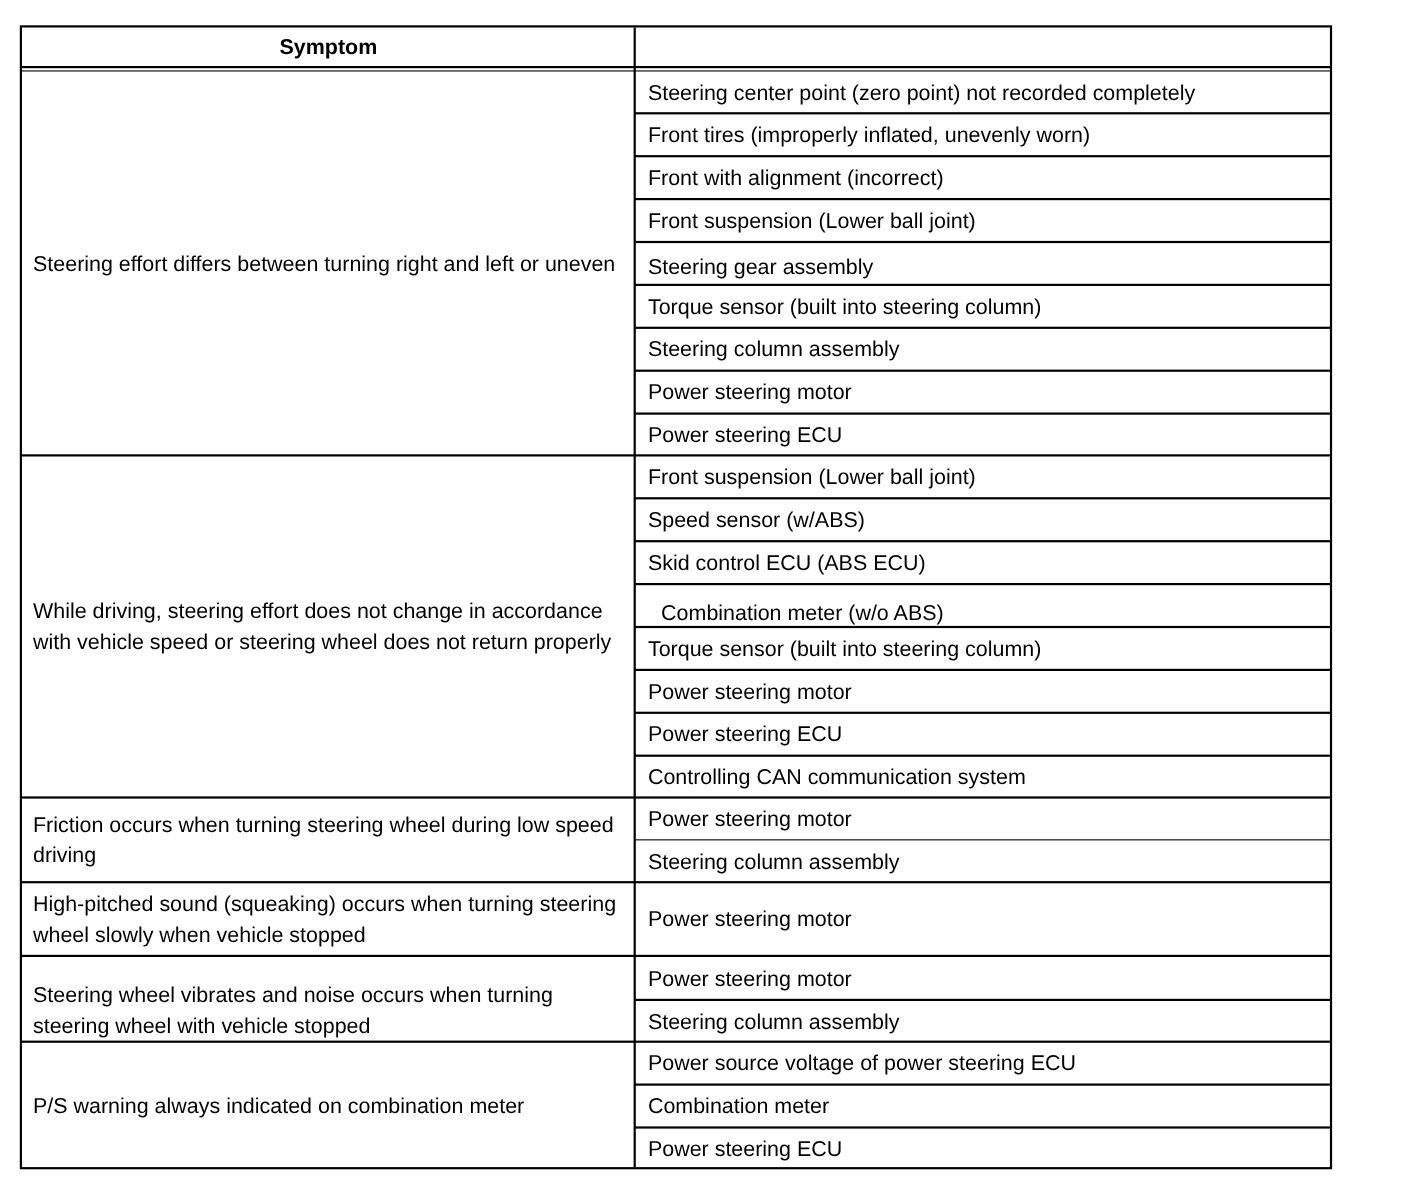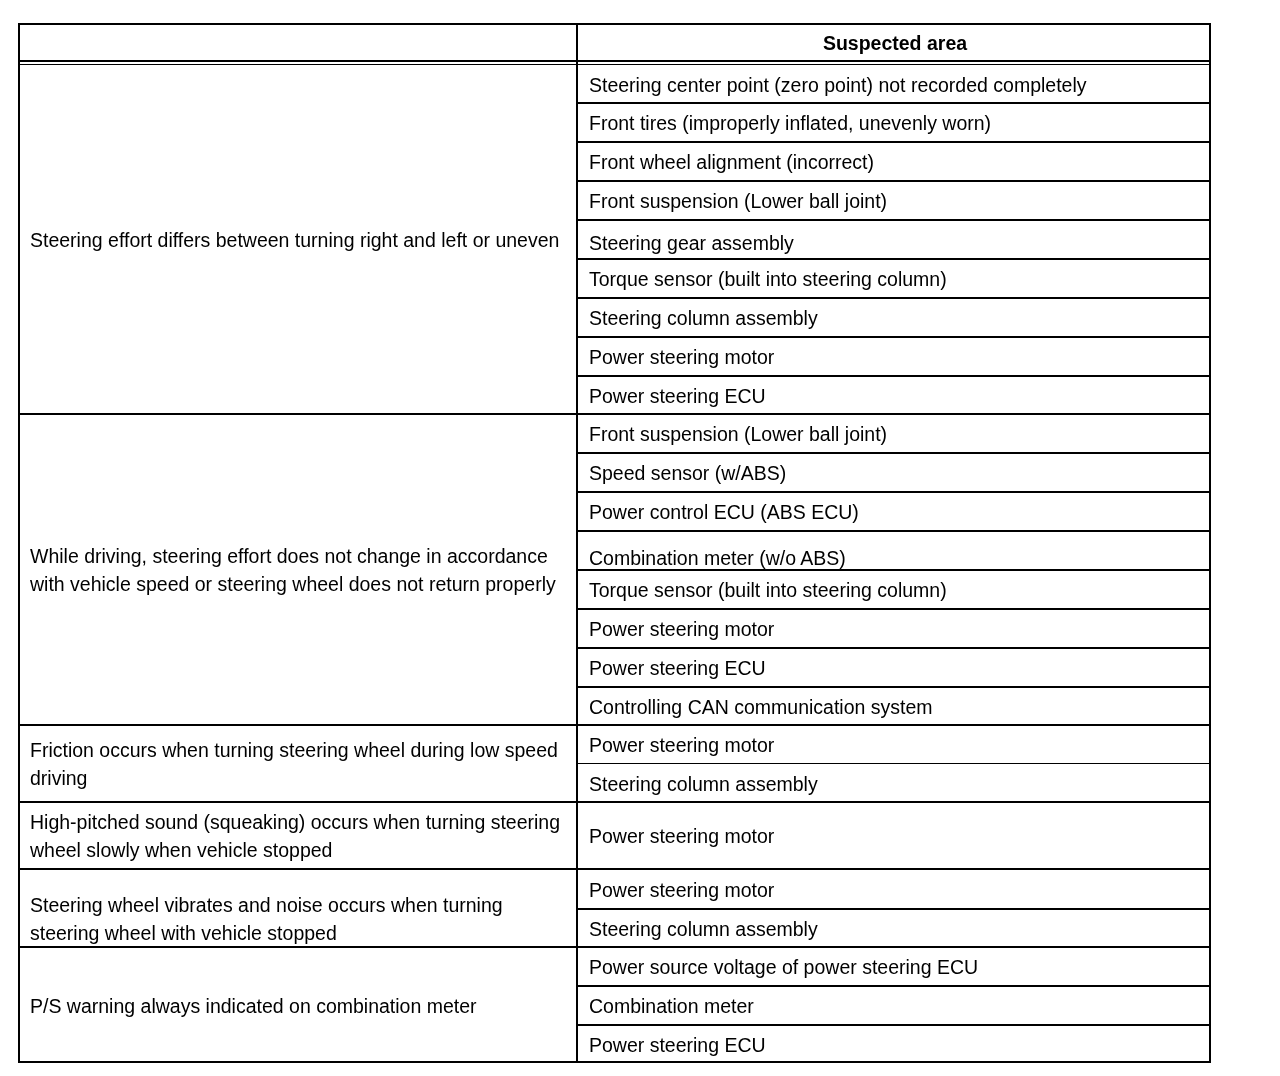--- a/index.html
+++ b/index.html
@@ -16,52 +16,52 @@
   .vline { position: absolute; top: 0; bottom: 0; width: 0; border-left: 2px solid #000; }
   .cell { position: absolute; display: flex; align-items: center; box-sizing: border-box;
           font-size: 19.5px; line-height: 28px; padding-left: 10px; }
   .sym { left: 0; width: 557px; padding-right: 8px; }
   .sus { left: 559px; width: 632px; }
 </style>
 </head>
 <body>
 
 <div id="tbl">
-  <div class="hdr hdr-sus">Suspected area</div>
+  <div class="hdr hdr-sym">Symptom</div>
   <div class="vline" style="left:556px;"></div>
   <div class="hline" style="top:35px;"></div>
   <div class="hline thin" style="top:39px;"></div>
   <div id="rows">
       <div class="cell sym" style="top: 41px; height: 348px; border-radius: 13px;">Steering effort differs between turning right and left or uneven</div>
       <div class="cell sus" style="top: 41px; height: 37px;">Steering center point (zero point) not recorded completely</div>
       <div class="hline" style="left: 557px; top: 77px;"></div>
       <div class="cell sus" style="top: 79px; height: 38px;">Front tires (improperly inflated, unevenly worn)</div>
       <div class="hline" style="left: 557px; top: 116px;"></div>
-      <div class="cell sus" style="top: 118px; height: 38px;">Front wheel alignment (incorrect)</div>
+      <div class="cell sus" style="top: 118px; height: 38px;">Front with alignment (incorrect)</div>
       <div class="hline" style="left: 557px; top: 155px;"></div>
       <div class="cell sus" style="top: 157px; height: 38px;">Front suspension (Lower ball joint)</div>
       <div class="hline" style="left: 557px; top: 194px;"></div>
       <div class="cell sus" style="top: 196px; height: 43px;">Steering gear assembly</div>
       <div class="hline" style="left: 557px; top: 233px;"></div>
       <div class="cell sus" style="top: 235px; height: 38px;">Torque sensor (built into steering column)</div>
       <div class="hline" style="left: 557px; top: 272px;"></div>
       <div class="cell sus" style="top: 274px; height: 38px;">Steering column assembly</div>
       <div class="hline" style="left: 557px; top: 311px;"></div>
       <div class="cell sus" style="top: 313px; height: 38px;">Power steering motor</div>
       <div class="hline" style="left: 557px; top: 350px;"></div>
       <div class="cell sus" style="top: 352px; height: 37px;">Power steering ECU</div>
       <div class="hline" style="top: 388px;"></div>
       <div class="cell sym" style="top: 390px; height: 310px;">While driving, steering effort does not change in accordance with vehicle speed or steering wheel does not return properly</div>
       <div class="cell sus" style="top: 390px; height: 38px;">Front suspension (Lower ball joint)</div>
       <div class="hline" style="left: 557px; top: 427px;"></div>
       <div class="cell sus" style="top: 429px; height: 38px;">Speed sensor (w/ABS)</div>
       <div class="hline" style="left: 557px; top: 466px;"></div>
-      <div class="cell sus" style="top: 468px; height: 38px;">Power control ECU (ABS ECU)</div>
+      <div class="cell sus" style="top: 468px; height: 38px;">Skid control ECU (ABS ECU)</div>
       <div class="hline" style="left: 557px; top: 505px;"></div>
-      <div class="cell sus" style="top: 507px; height: 52px;">Combination meter (w/o ABS)</div>
+      <div class="cell sus" style="top: 507px; height: 52px; margin-left: 12px;">Combination meter (w/o ABS)</div>
       <div class="hline" style="left: 557px; top: 544px;"></div>
       <div class="cell sus" style="top: 546px; height: 38px;">Torque sensor (built into steering column)</div>
       <div class="hline" style="left: 557px; top: 583px;"></div>
       <div class="cell sus" style="top: 585px; height: 38px;">Power steering motor</div>
       <div class="hline" style="left: 557px; top: 622px;"></div>
       <div class="cell sus" style="top: 624px; height: 38px;">Power steering ECU</div>
       <div class="hline" style="left: 557px; top: 661px;"></div>
       <div class="cell sus" style="top: 663px; height: 37px;">Controlling CAN communication system</div>
       <div class="hline" style="top: 699px;"></div>
       <div class="cell sym" style="top: 701px; height: 76px;">Friction occurs when turning steering wheel during low speed driving</div>

